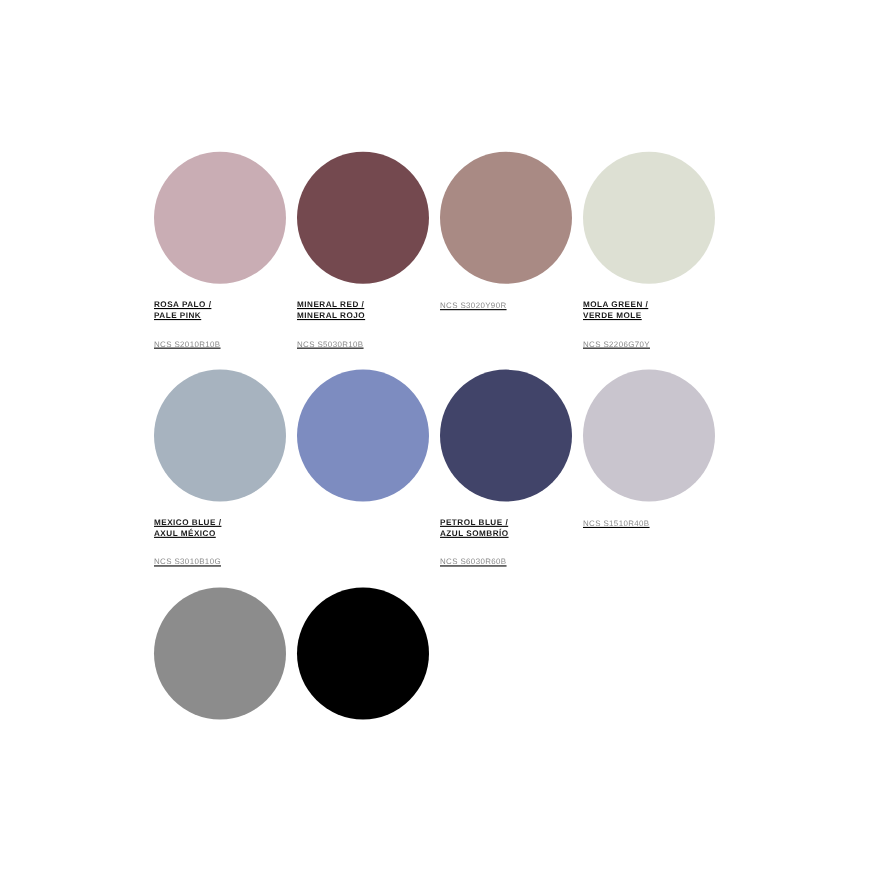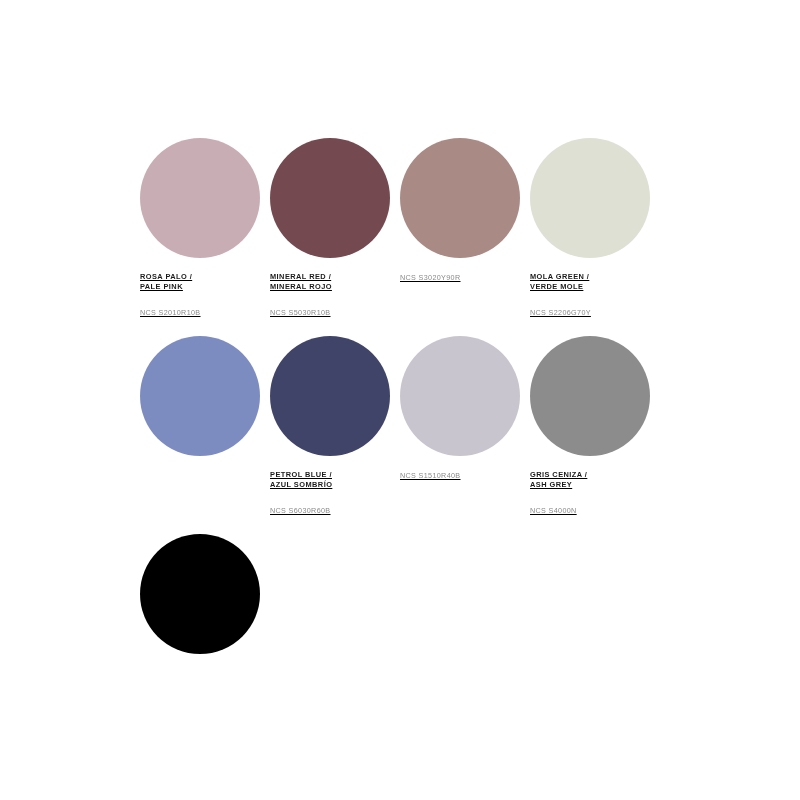--- a/index.html
+++ b/index.html
@@ -97,41 +97,44 @@
       </div>
       <div class="swatch-cell">
         <div class="swatch-circle" style="background: rgb(221, 224, 211);"></div>
         <div class="swatch-caption">
           <div class="swatch-name">MOLA GREEN /
 VERDE MOLE</div>
           <div class="swatch-code">NCS S2206G70Y</div>
         </div>
       </div>
       <div class="swatch-cell">
+        <div class="swatch-circle" style="background: rgb(167, 179, 191);"></div>
+        <div class="swatch-caption">
+          <div class="swatch-name">MEXICO BLUE /
+AXUL MÉXICO</div>
+          <div class="swatch-code">NCS S3010B10G</div>
+        </div>
+      </div>
+      <div class="swatch-cell">
         <div class="swatch-circle" style="background: rgb(125, 140, 192);"></div>
       </div>
       <div class="swatch-cell">
         <div class="swatch-circle" style="background: rgb(65, 68, 105);"></div>
         <div class="swatch-caption">
           <div class="swatch-name">PETROL BLUE /
 AZUL SOMBRÍO</div>
           <div class="swatch-code">NCS S6030R60B</div>
         </div>
       </div>
       <div class="swatch-cell">
         <div class="swatch-circle" style="background: rgb(201, 197, 206);"></div>
         <div class="swatch-caption">
           <div class="swatch-code">NCS S1510R40B</div>
         </div>
       </div>
       <div class="swatch-cell">
         <div class="swatch-circle" style="background: rgb(140, 140, 140);"></div>
-        <div class="swatch-caption">
-          <div class="swatch-name">GRIS CENIZA /
-ASH GREY</div>
-          <div class="swatch-code">NCS S4000N</div>
-        </div>
       </div>
       <div class="swatch-cell">
         <div class="swatch-circle" style="background: rgb(0, 0, 0);"></div>
       </div>
     </div>
 </div>
 
 </body></html>

